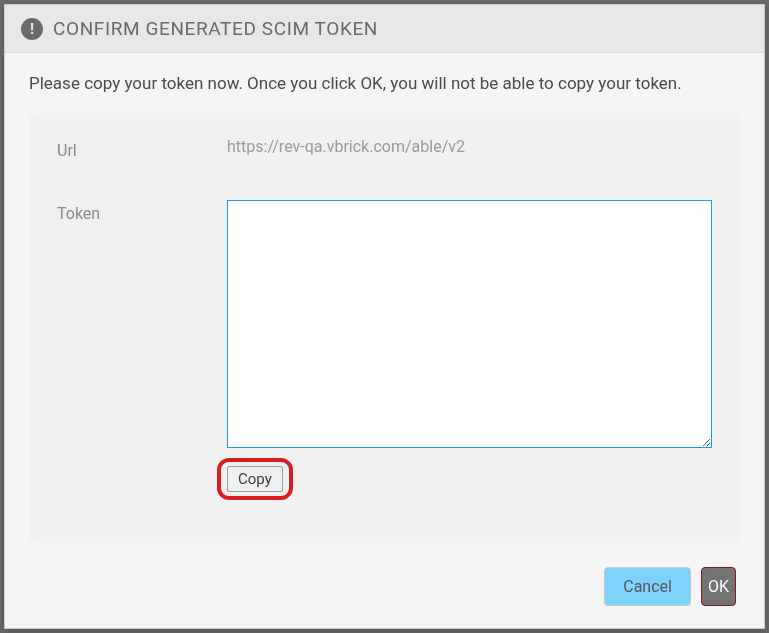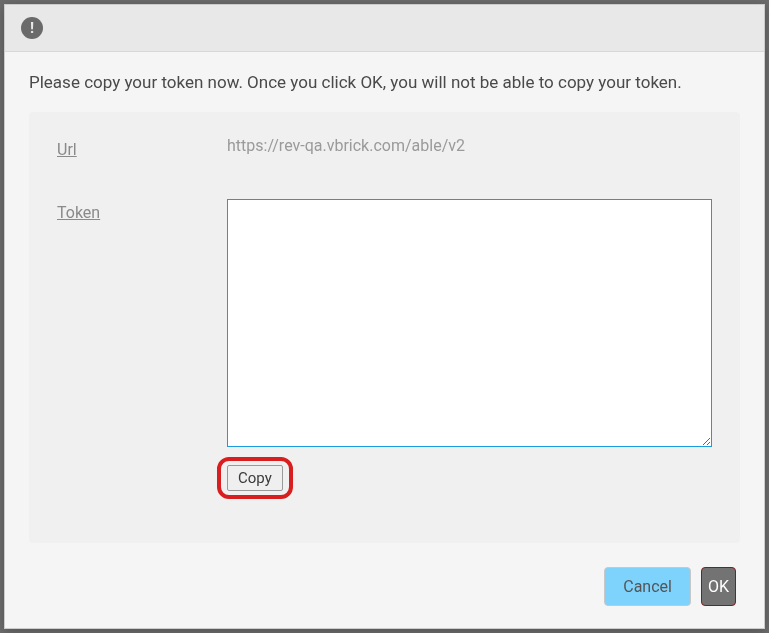--- a/index.html
+++ b/index.html
@@ -78,21 +78,20 @@
       display: flex;
       align-items: flex-start;
       margin-bottom: 40px;
     }
     .row-label {
       width: 170px;
       color: #8a8a8a;
       font-size: 16px;
       padding-top: 4px;
       flex-shrink: 0;
-      text-decoration: underline;
     }
     .row-value {
       flex: 1;
     }
     .url-text {
       color: #9a9a9a;
       font-size: 16px;
     }
     .token-textarea {
       width: 100%;
@@ -158,20 +157,21 @@
     }
   </style>
 </head>
 <body>
 
 <div class="modal-overlay">
   <div class="modal">
 
     <div class="modal-header">
       <div class="header-icon">!</div>
+      <div class="modal-title">CONFIRM GENERATED SCIM TOKEN</div>
     </div>
 
     <div class="modal-body">
       <div class="instruction">Please copy your token now. Once you click OK, you will not be able to copy your token.</div>
 
       <div class="panel">
 
         <div class="row">
           <div class="row-label">Url</div>
           <div class="row-value">

